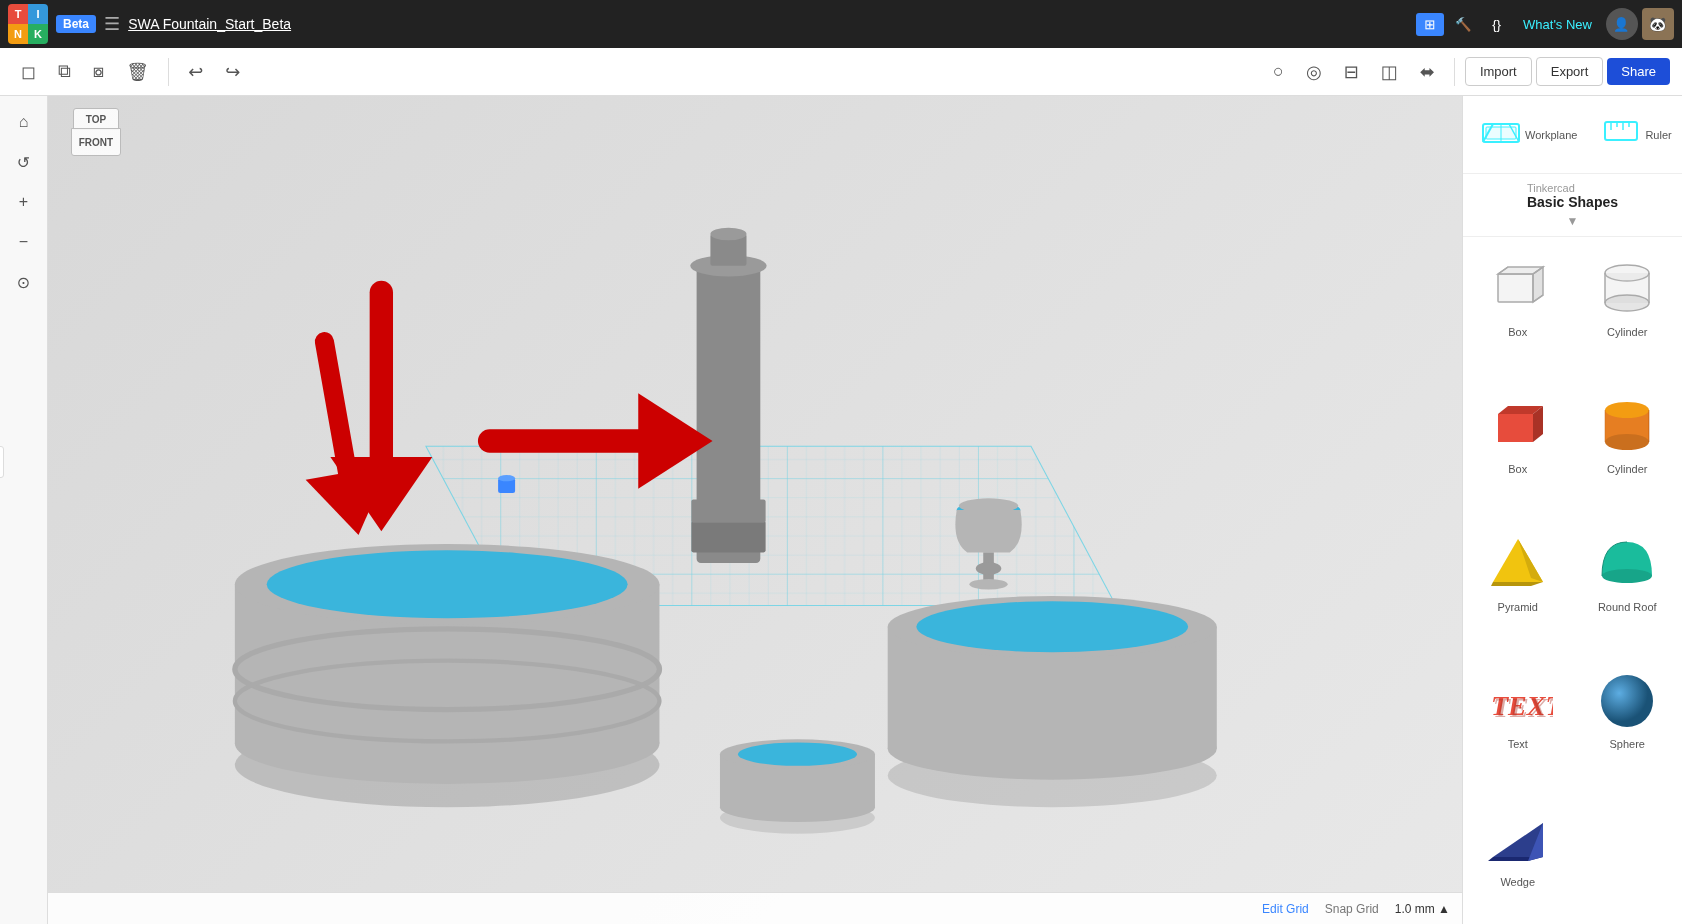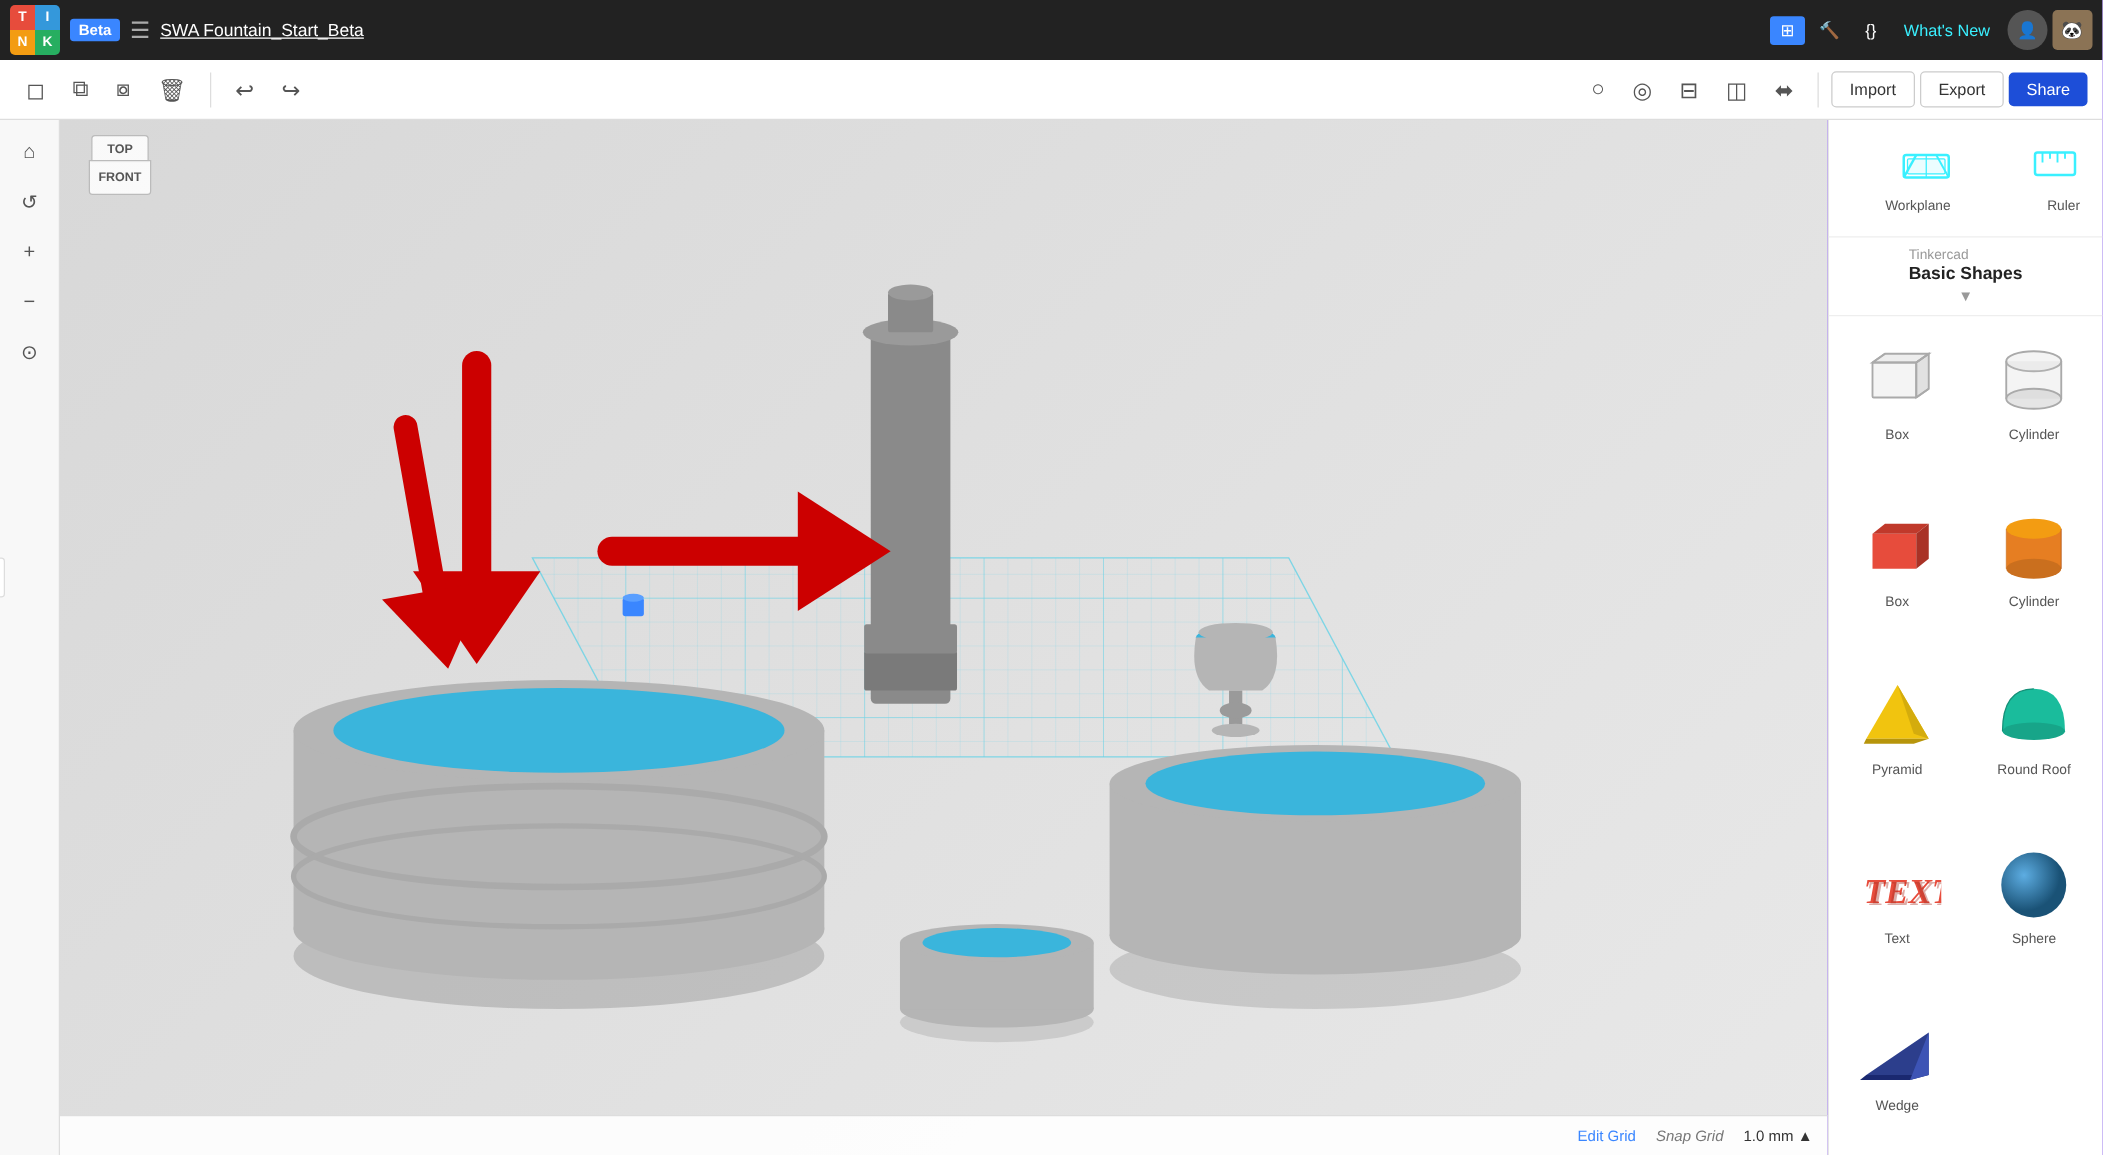--- a/index.html
+++ b/index.html
@@ -47,21 +47,21 @@
     
     #left-sidebar {
       width: 48px; background: #f8f8f8; border-right: 1px solid #ddd;
       display: flex; flex-direction: column; align-items: center;
       padding: 8px 0; gap: 4px;
     }
     .ls-btn { background: none; border: 1px solid transparent; border-radius: 4px; width: 36px; height: 36px; display: flex; align-items: center; justify-content: center; cursor: pointer; color: #555; font-size: 16px; }
 
     
     #canvas {
-      flex: 1; background: #8b5cf6; position: relative; overflow: hidden;
+      flex: 1; background: #6d28d9; position: relative; overflow: hidden;
     }
     #canvas-bg { width: 100%; height: 100%; background: linear-gradient(135deg, #d8d8d8 0%, #e8e8e8 100%); position: relative; }
 
     
     #view-cube {
       position: absolute; top: 12px; left: 12px;
       width: 72px; height: 72px;
     }
     .view-cube-face {
       position: absolute; background: rgba(255,255,255,0.85);
@@ -74,41 +74,41 @@
     
     #scene { position: absolute; top: 0; left: 0; right: 0; bottom: 0; }
     #scene svg { width: 100%; height: 100%; }
 
     
     #right-panel {
       width: 220px; background: #fff; border-left: 1px solid #ddd;
       display: flex; flex-direction: column;
     }
     #panel-top { display: flex; padding: 12px; gap: 12px; border-bottom: 1px solid #eee; }
-    .panel-top-btn { flex: 1; display: flex; flex-direction: column; align-items: flex-end; gap: 4px; background: none; border: none; cursor: pointer; padding: 6px; border-radius: 4px; }
+    .panel-top-btn { flex: 1; display: flex; flex-direction: row; align-items: center; gap: 4px; background: none; border: none; cursor: pointer; padding: 6px; border-radius: 4px; }
     .panel-top-icon { font-size: 28px; color: #3af0ff; }
     .panel-top-label { font-size: 11px; color: #555; }
 
     #panel-selector { display: flex; align-items: center; padding: 8px 12px; border-bottom: 1px solid #eee; gap: 4px; flex-direction: column; }
     .selector-label { font-size: 11px; color: #999; }
     .selector-value { font-size: 14px; font-weight: bold; color: #222; flex: 1; }
     .selector-arrow { color: #999; font-size: 12px; }
 
     #shapes-grid {
       flex: 1; overflow-y: auto; padding: 8px;
       display: grid; grid-template-columns: 1fr 1fr; gap: 16px;
     }
     .shape-item { display: flex; flex-direction: column; align-items: center; padding: 8px 4px; cursor: pointer; border-radius: 4px; border: 1px solid transparent; }
     .shape-canvas { width: 80px; height: 70px; display: flex; align-items: center; justify-content: center; }
     .shape-label { font-size: 11px; color: #555; margin-top: 2px; text-align: center; }
 
     
     #status-bar { position: absolute; bottom: 0; left: 0; right: 0; height: 32px; background: rgba(255,255,255,0.9); border-top: 1px solid #ddd; display: flex; align-items: center; justify-content: flex-end; padding: 0 12px; gap: 16px; font-size: 12px; color: #555; }
     #edit-grid-btn { background: none; border: none; cursor: pointer; font-size: 12px; color: #3a86ff; }
-    #snap-grid-label { color: #777; font-style: italic; }
+    #snap-grid-label { color: #777; }
     #snap-grid-value { color: #333; font-weight: 500; }
   </style>
 </head>
 <body>
 
 <div id="topbar">
   <div id="logo">
     <div class="logo-cell logo-t">T</div>
     <div class="logo-cell logo-i">I</div>
     <div class="logo-cell logo-n">N</div>

